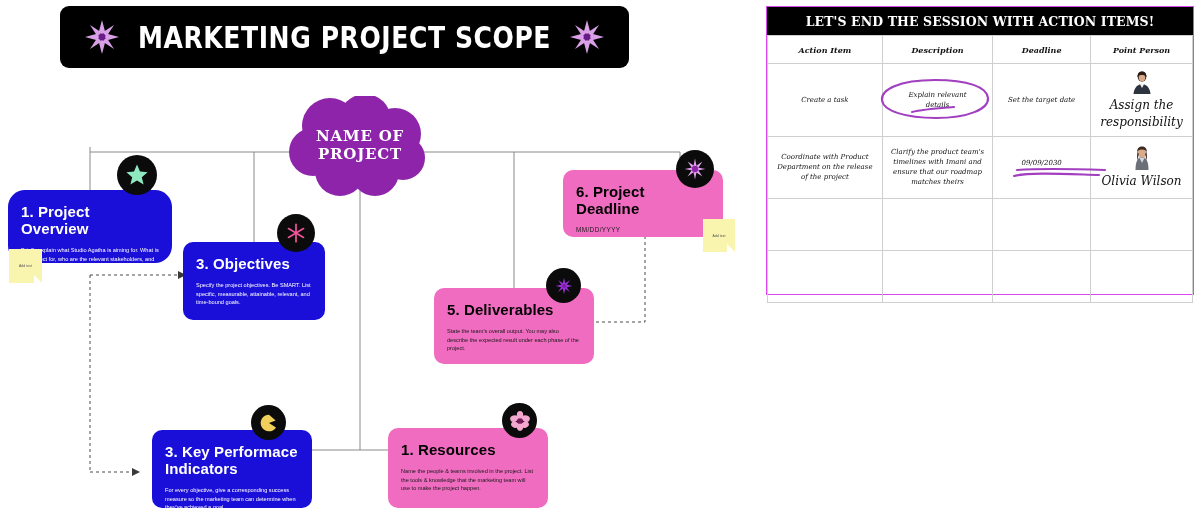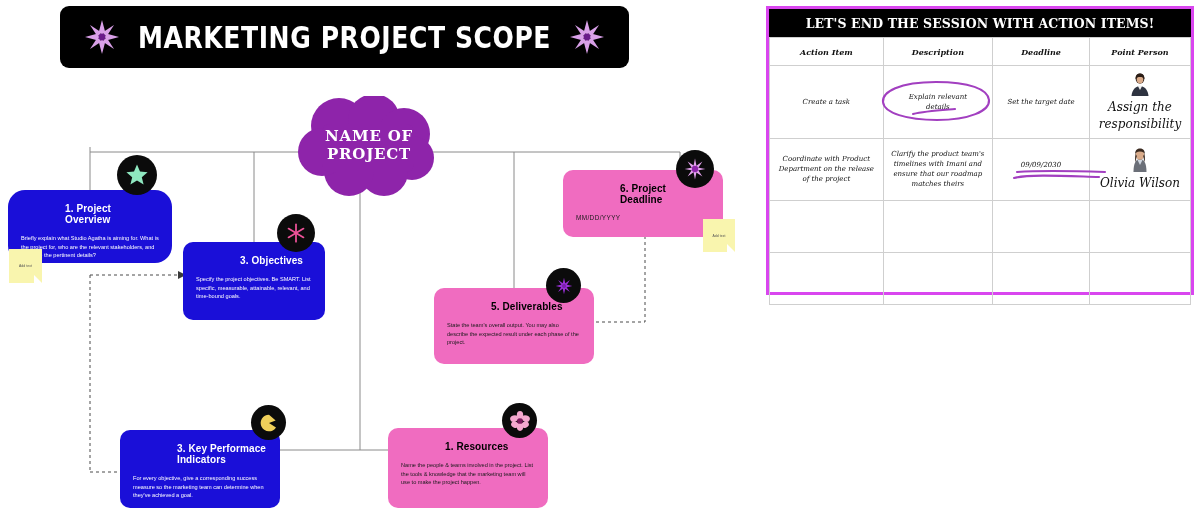--- a/index.html
+++ b/index.html
@@ -29,53 +29,52 @@
     font-size: 30px; font-weight: 700; letter-spacing: 0.6px;
     transform: scaleX(0.93);
   }
   .banner-burst { width: 40px; height: 40px; flex: 0 0 40px; }
 
   
   #lines { position: absolute; left: 0; top: 0; width: 760px; height: 511px; }
 
   
   #cloud {
-    position: absolute; left: 294px; top: 96px;
+    position: absolute; left: 285px; top: 96px;
     width: 150px; height: 100px;
   }
   #cloud .cloud-label {
     position: absolute; left: 0; top: 0; width: 150px; height: 100px;
     display: flex; flex-direction: column; align-items: center; justify-content: center;
     color: #ffffff; text-align: center; line-height: 1.18;
     font-family: "DejaVu Serif", "Liberation Serif", serif;
     font-size: 15px; font-weight: 700; letter-spacing: 0.8px;
   }
 
   
   .card {
     position: absolute; border-radius: 10px;
     padding: 13px 13px 12px 13px;
   }
   .card.blue { background: #1a0fd8; }
   .card.pink { background: #f06cc0; }
   .card-title {
-    font-size: 10px; font-weight: 700; letter-spacing: 0.1px;
+    font-size: 15px; font-weight: 700; letter-spacing: 0.1px;
     margin-bottom: 9px;
-    margin-left: 44px;
   }
   .card.blue .card-title { color: #ffffff; }
   .card.pink .card-title { color: #000000; }
   .card-body { font-size: 5.6px; line-height: 1.55; }
   .card.blue .card-body { color: #ffffff; }
   .card.pink .card-body { color: #1a1a1a; }
   .card-date { font-size: 6.4px; color: #1a1a1a; letter-spacing: 0.4px; }
 
   #card1 { left: 8px;   top: 190px; width: 164px; height: 73px; border-radius: 17px; }
   #card2 { left: 183px; top: 242px; width: 142px; height: 78px; }
-  #card3 { left: 120px; top: 430px; width: 160px; height: 78px; }
+  #card3 { left: 152px; top: 430px; width: 160px; height: 78px; }
   #card4 { left: 388px; top: 428px; width: 160px; height: 80px; }
   #card5 { left: 434px; top: 288px; width: 160px; height: 76px; }
   #card6 { left: 563px; top: 170px; width: 160px; height: 67px; }
 
   
   .badge {
     position: absolute; border-radius: 50%;
     background: #0b0b0b;
     display: flex; align-items: center; justify-content: center;
   }
@@ -101,21 +100,21 @@
     position: absolute; right: 0; bottom: 0;
     width: 0; height: 0;
     border-left: 8px solid #ffffff;
     border-top: 8px solid transparent;
   }
 
   
   #table-wrap {
     position: absolute; left: 766px; top: 6px;
     width: 428px; height: 289px;
-    border: 3px solid #d946ef;
+    border: 1px solid #d946ef;
     background: #ffffff;
   }
   #table-header {
     height: 28px; background: #000000;
     display: flex; align-items: center; justify-content: center;
   }
   #table-header span {
     color: #ffffff;
     font-family: "DejaVu Serif", "Liberation Serif", serif;
     font-size: 12.5px; font-weight: 700; letter-spacing: 0.1px;

